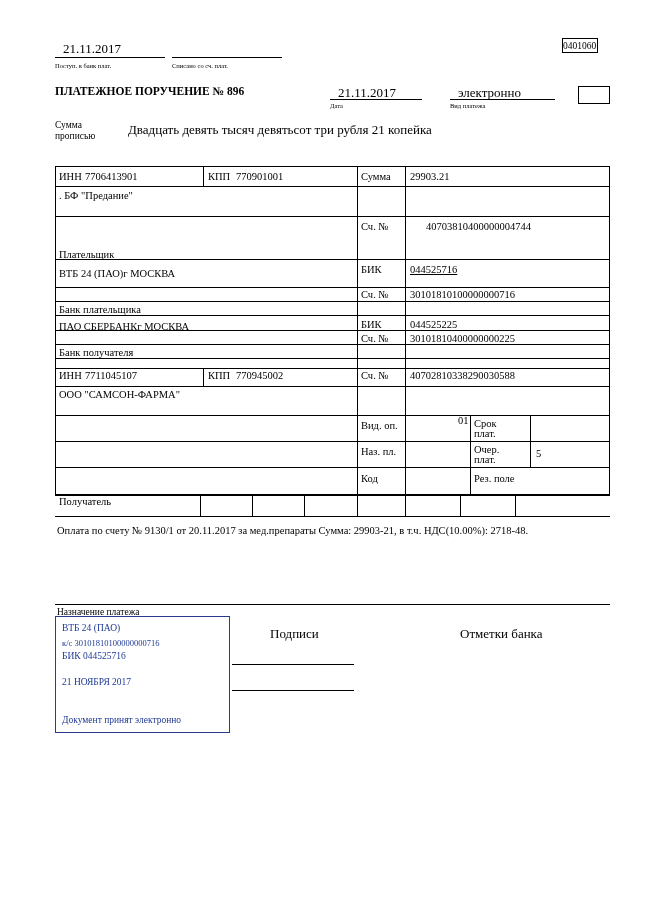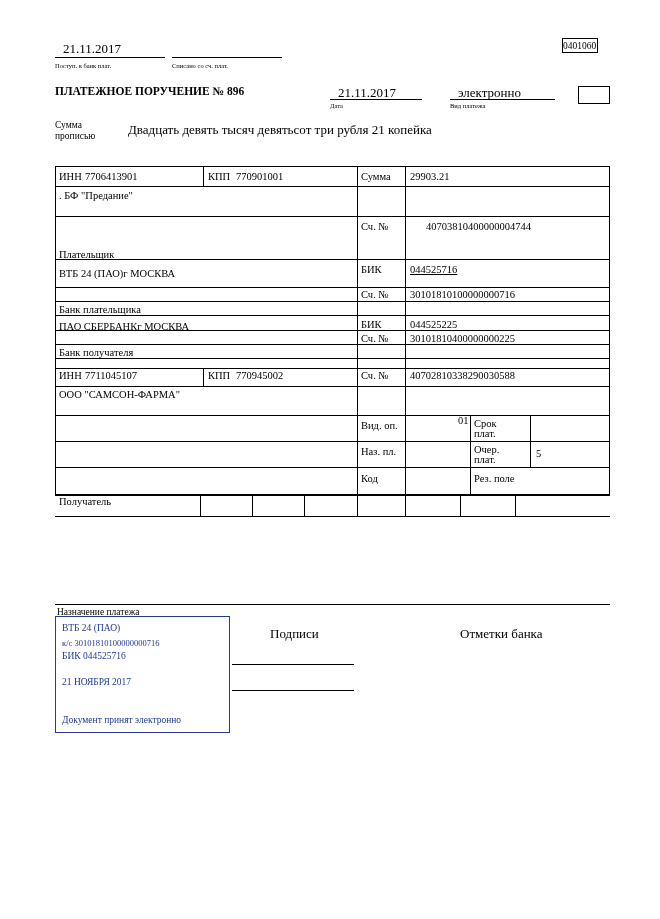--- a/index.html
+++ b/index.html
@@ -186,20 +186,21 @@
   <div class="cell f9" style="left:474px; top:454px;">плат.</div>
   <div class="cell" style="left:536px; top:448px;">5</div>
 
   <div class="cell f9" style="left:361px; top:473px;">Код</div>
   <div class="cell" style="left:410px; top:472px;"></div>
   <div class="cell f9" style="left:474px; top:473px;">Рез. поле</div>
   <div class="cell" style="left:536px; top:473px;"></div>
 
   <div class="cell f9" style="left:59px; top:496px;text-align:center;">Получатель</div>
 
+  <div class="abs" id="purpose-text">Оплата по счету № 9130/1 от 20.11.2017 за мед.препараты Сумма: 29903-21, в т.ч. НДС(10.00%): 2718-48.</div>
   <div class="abs" id="naznach-line"></div>
   <div class="abs f9" id="label-naznach">Назначение платежа</div>
 
   <div class="abs" id="stamp">
     <div class="stampline" style="top:6px;">ВТБ 24 (ПАО)</div>
     <div class="stampline" style="top:21px; font-size:8.5px;">к/с 30101810100000000716</div>
     <div class="stampline" style="top:34px;">БИК 044525716</div>
     <div class="stampline" style="top:60px;">21 НОЯБРЯ 2017</div>
     <div class="stampline" style="top:98px;">Документ принят электронно</div>
   </div>

